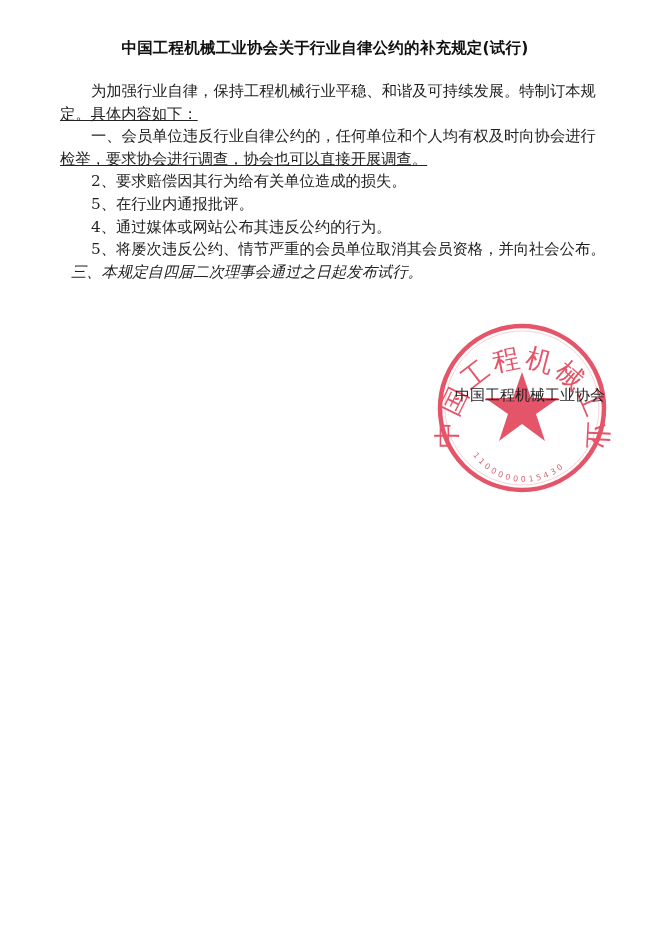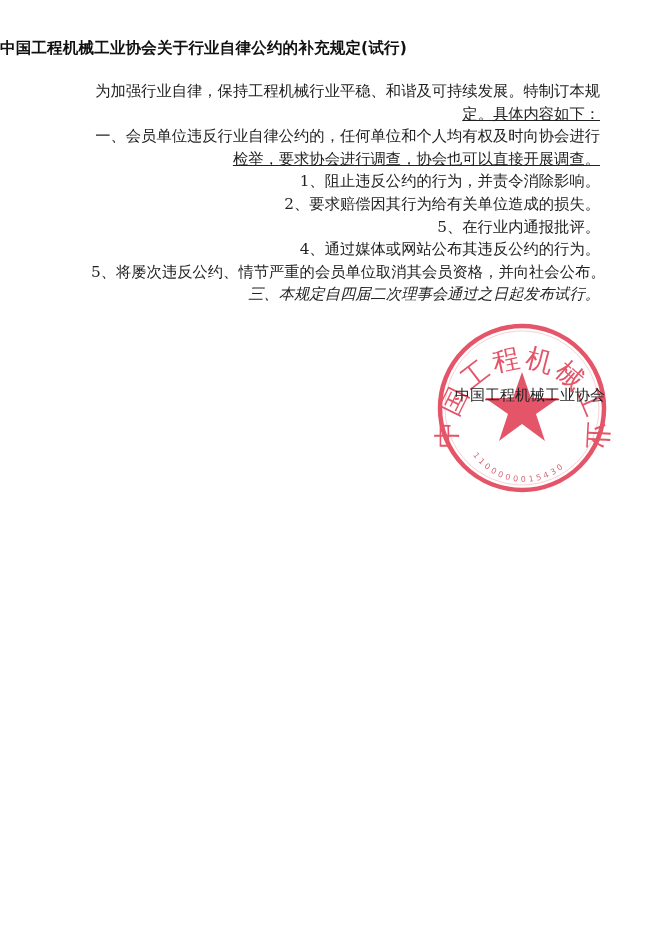--- a/index.html
+++ b/index.html
@@ -20,35 +20,35 @@
       left: 0; top: 0;
       width: 650px;
       height: 928px;
       background: #ffffff;
     }
     .title {
       position: absolute;
       left: 0;
       top: 38px;
       width: 650px;
+      text-align: center;
       font-family: "DejaVu Sans", "Liberation Sans", sans-serif;
       font-size: 15.5px;
       font-weight: bold;
       color: #111;
       letter-spacing: 0.2px;
     }
     .body-text {
       position: absolute;
       left: 60px;
       top: 80px;
       width: 540px;
       font-size: 15.3px;
       line-height: 22.6px;
       color: #222;
-      text-align: right;
     }
     .body-text p {
       margin: 0;
       white-space: nowrap;
     }
     .indent2 { padding-left: 31px; }
     .indent1 { padding-left: 11px; font-style: italic; }
     .cont { padding-left: 0; text-decoration: underline; }
     .stamp {
       position: absolute;
@@ -74,21 +74,20 @@
 
 <div class="page">
 
   <div class="title">中国工程机械工业协会关于行业自律公约的补充规定(试行)</div>
 
   <div class="body-text">
     <p class="indent2">为加强行业自律，保持工程机械行业平稳、和谐及可持续发展。特制订本规</p>
     <p class="cont">定。具体内容如下：</p>
     <p class="indent2">一、会员单位违反行业自律公约的，任何单位和个人均有权及时向协会进行</p>
     <p class="cont">检举，要求协会进行调查，协会也可以直接开展调查。</p>
-    <p class="indent2">1、阻止违反公约的行为，并责令消除影响。</p>
     <p class="indent2">2、要求赔偿因其行为给有关单位造成的损失。</p>
     <p class="indent2">5、在行业内通报批评。</p>
     <p class="indent2">4、通过媒体或网站公布其违反公约的行为。</p>
     <p class="indent2">5、将屡次违反公约、情节严重的会员单位取消其会员资格，并向社会公布。</p>
     <p class="indent1">三、本规定自四届二次理事会通过之日起发布试行。</p>
   </div>
 
   <svg class="stamp" viewBox="0 0 186 176" xmlns="http://www.w3.org/2000/svg">
     <defs>
       <path id="arcTop" d="M 30 128 A 66 66 0 1 1 160 120"></path>

